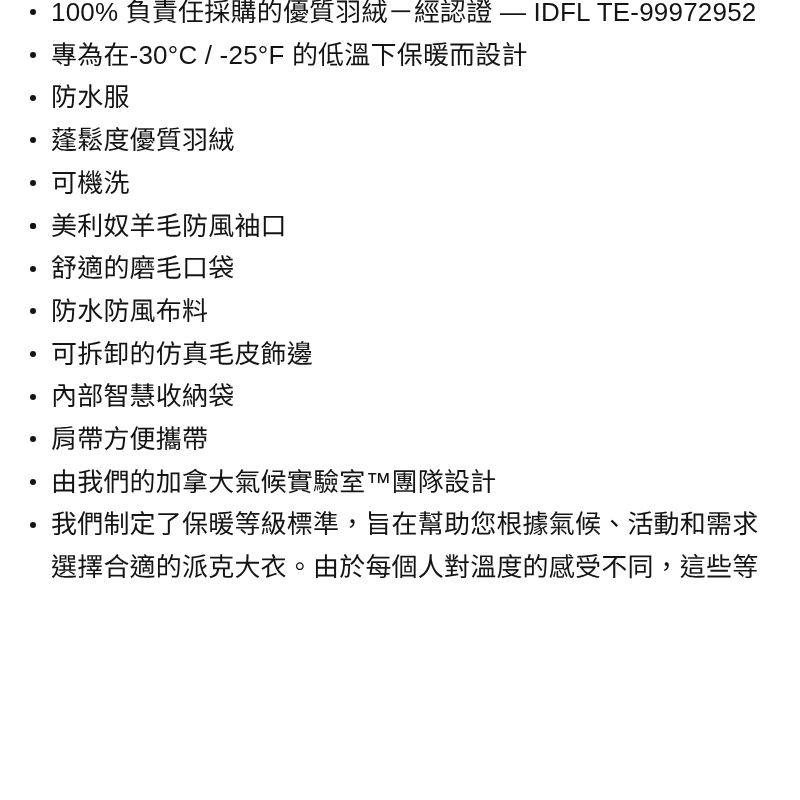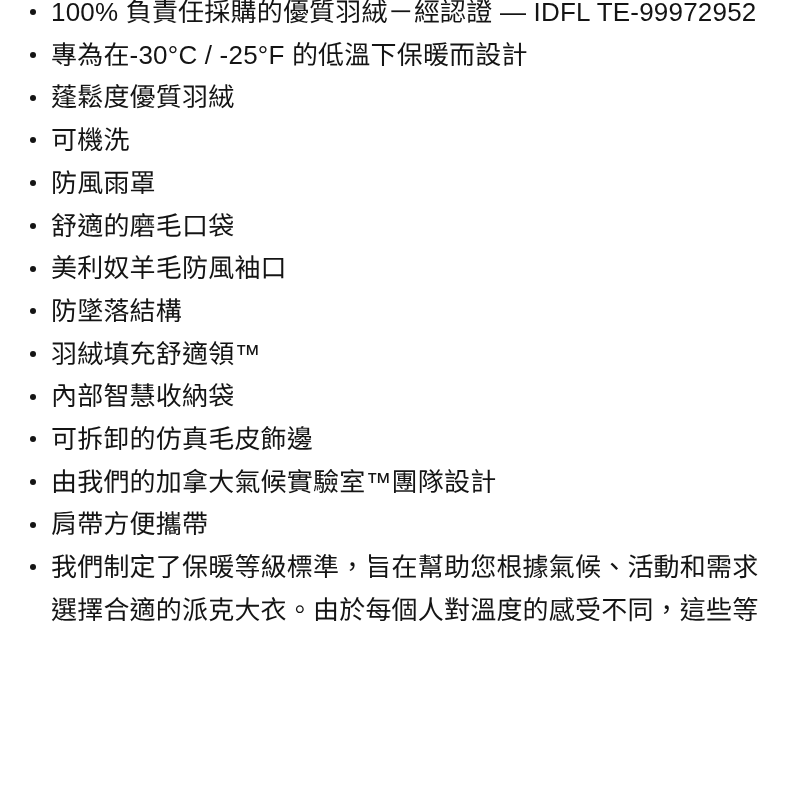--- a/index.html
+++ b/index.html
@@ -35,25 +35,25 @@
     border-radius: 50%;
     background: #141414;
   }
 </style>
 </head>
 <body>
 
 <ul class="feature-list">
   <li><span class="dot"></span><span>100% 負責任採購的優質羽絨－經認證 — IDFL TE-99972952</span></li>
   <li><span class="dot"></span><span>專為在-30°C / -25°F 的低溫下保暖而設計</span></li>
+  <li><span class="dot"></span><span>防水服</span></li>
   <li><span class="dot"></span><span>蓬鬆度優質羽絨</span></li>
   <li><span class="dot"></span><span>可機洗</span></li>
-  <li><span class="dot"></span><span>防風雨罩</span></li>
+  <li><span class="dot"></span></li>
+  <li><span class="dot"></span><span>美利奴羊毛防風袖口</span></li>
   <li><span class="dot"></span><span>舒適的磨毛口袋</span></li>
-  <li><span class="dot"></span><span>美利奴羊毛防風袖口</span></li>
-  <li><span class="dot"></span><span>防墜落結構</span></li>
-  <li><span class="dot"></span><span>羽絨填充舒適領™</span></li>
+  <li><span class="dot"></span><span>防水防風布料</span></li>
+  <li><span class="dot"></span><span>可拆卸的仿真毛皮飾邊</span></li>
   <li><span class="dot"></span><span>內部智慧收納袋</span></li>
-  <li><span class="dot"></span><span>可拆卸的仿真毛皮飾邊</span></li>
+  <li><span class="dot"></span><span>肩帶方便攜帶</span></li>
   <li><span class="dot"></span><span>由我們的加拿大氣候實驗室™團隊設計</span></li>
-  <li><span class="dot"></span><span>肩帶方便攜帶</span></li>
   <li><span class="dot"></span><span>我們制定了保暖等級標準，旨在幫助您根據氣候、活動和需求選擇合適的派克大衣。由於每個人對溫度的感受不同，這些等</span></li>
 </ul>
 
 </body></html>

